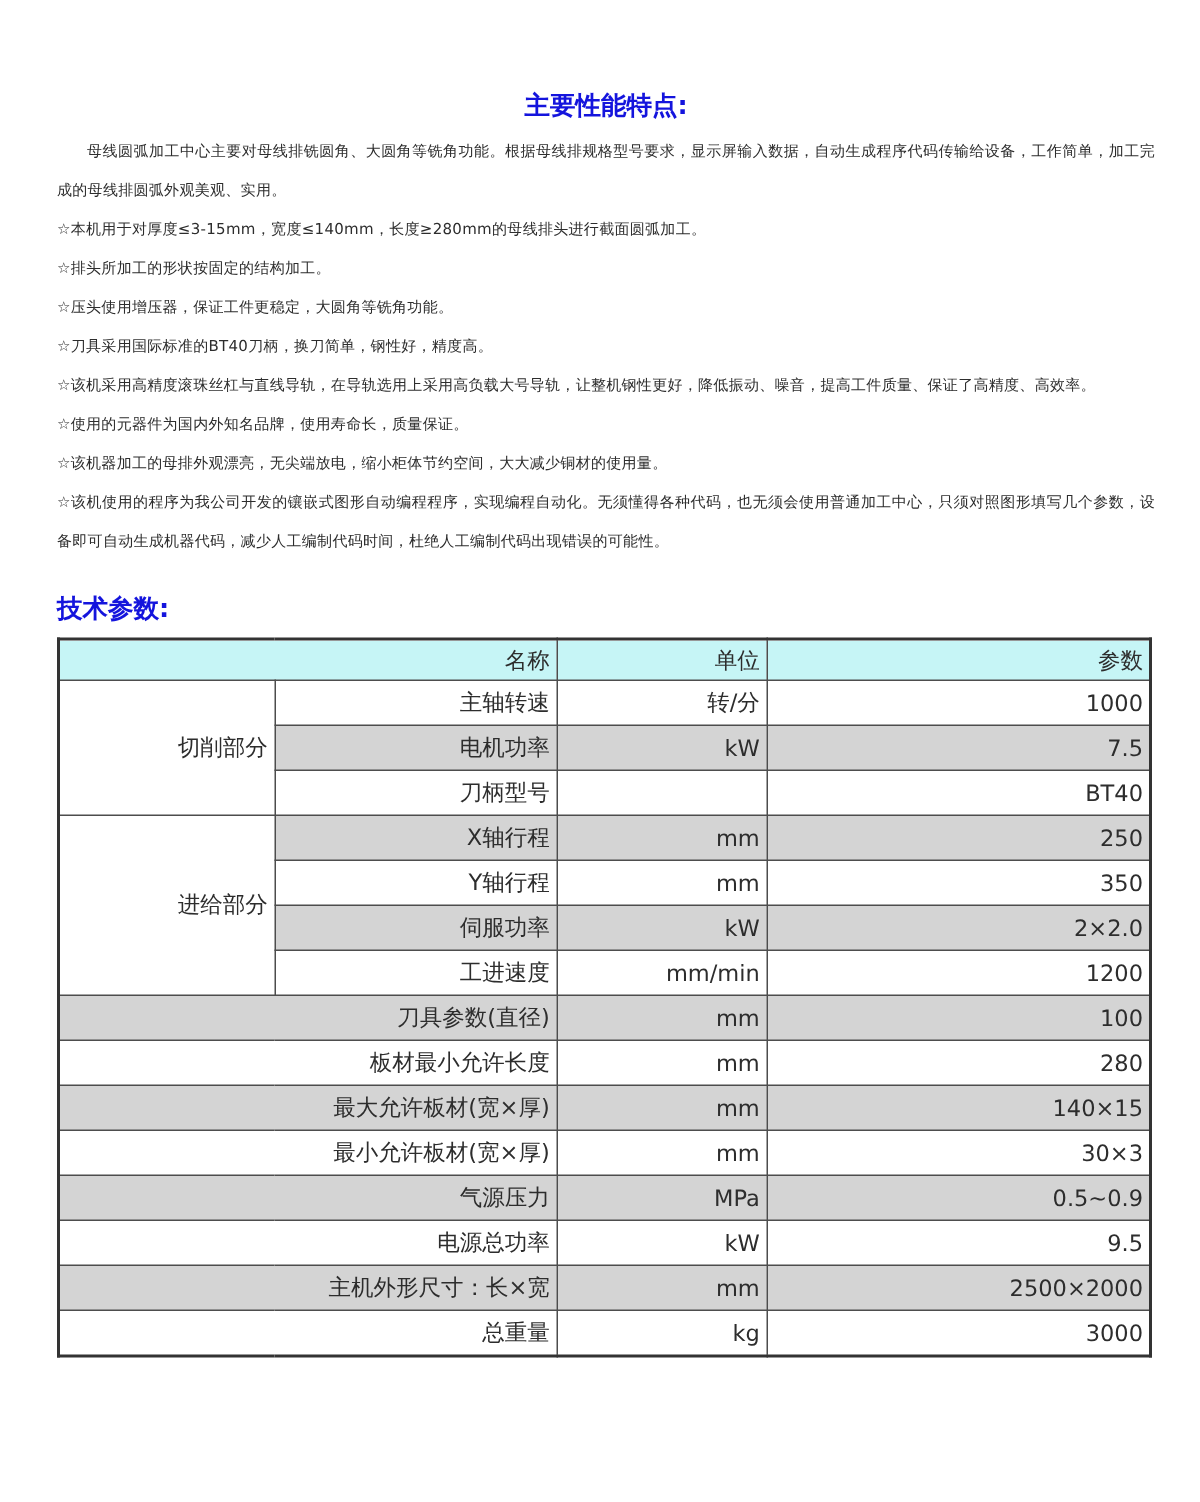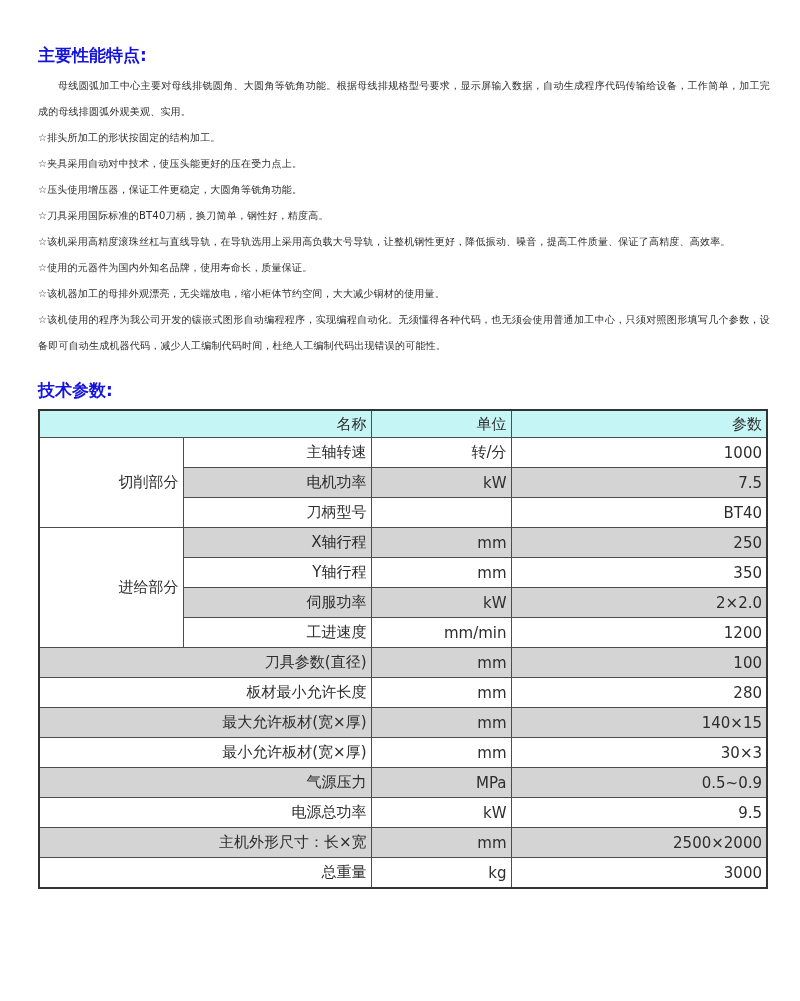--- a/index.html
+++ b/index.html
@@ -12,21 +12,21 @@
   }
   .page { padding: 44px 30px 0 38px; }
 
   .section-heading {
     color: #1414dd;
     font-size: 17px;
     font-weight: bold;
     line-height: 23px;
     margin: 0 0 6px 0;
   }
-  .features-heading { margin-top: 0; }
+  .features-heading { margin-top: 16px; text-align: center; }
   .specs-heading { margin-top: 20px; margin-bottom: 7px; }
 
   .body-text p {
     margin: 0;
     font-size: 10px;
     line-height: 26px;
     text-align: justify;
     letter-spacing: 0.2px;
   }
   .intro { text-indent: 2em; }
@@ -58,22 +58,22 @@
 </style>
 </head>
 <body>
 
 <div class="page">
 
   <div>
     <h2 class="section-heading features-heading">主要性能特点:</h2>
     <div class="body-text">
       <p class="intro">母线圆弧加工中心主要对母线排铣圆角、大圆角等铣角功能。根据母线排规格型号要求，显示屏输入数据，自动生成程序代码传输给设备，工作简单，加工完成的母线排圆弧外观美观、实用。</p>
+      <p>☆本机用于对厚度≤3-15mm，宽度≤140mm，长度≥280mm的母线排头进行截面圆弧加工。</p>
       <p>☆排头所加工的形状按固定的结构加工。</p>
-      <p>☆夹具采用自动对中技术，使压头能更好的压在受力点上。</p>
       <p>☆压头使用增压器，保证工件更稳定，大圆角等铣角功能。</p>
       <p>☆刀具采用国际标准的BT40刀柄，换刀简单，钢性好，精度高。</p>
       <p>☆该机采用高精度滚珠丝杠与直线导轨，在导轨选用上采用高负载大号导轨，让整机钢性更好，降低振动、噪音，提高工件质量、保证了高精度、高效率。</p>
       <p>☆使用的元器件为国内外知名品牌，使用寿命长，质量保证。</p>
       <p>☆该机器加工的母排外观漂亮，无尖端放电，缩小柜体节约空间，大大减少铜材的使用量。</p>
       <p>☆该机使用的程序为我公司开发的镶嵌式图形自动编程程序，实现编程自动化。无须懂得各种代码，也无须会使用普通加工中心，只须对照图形填写几个参数，设备即可自动生成机器代码，减少人工编制代码时间，杜绝人工编制代码出现错误的可能性。</p>
     </div>
   </div>
 
   <div>

